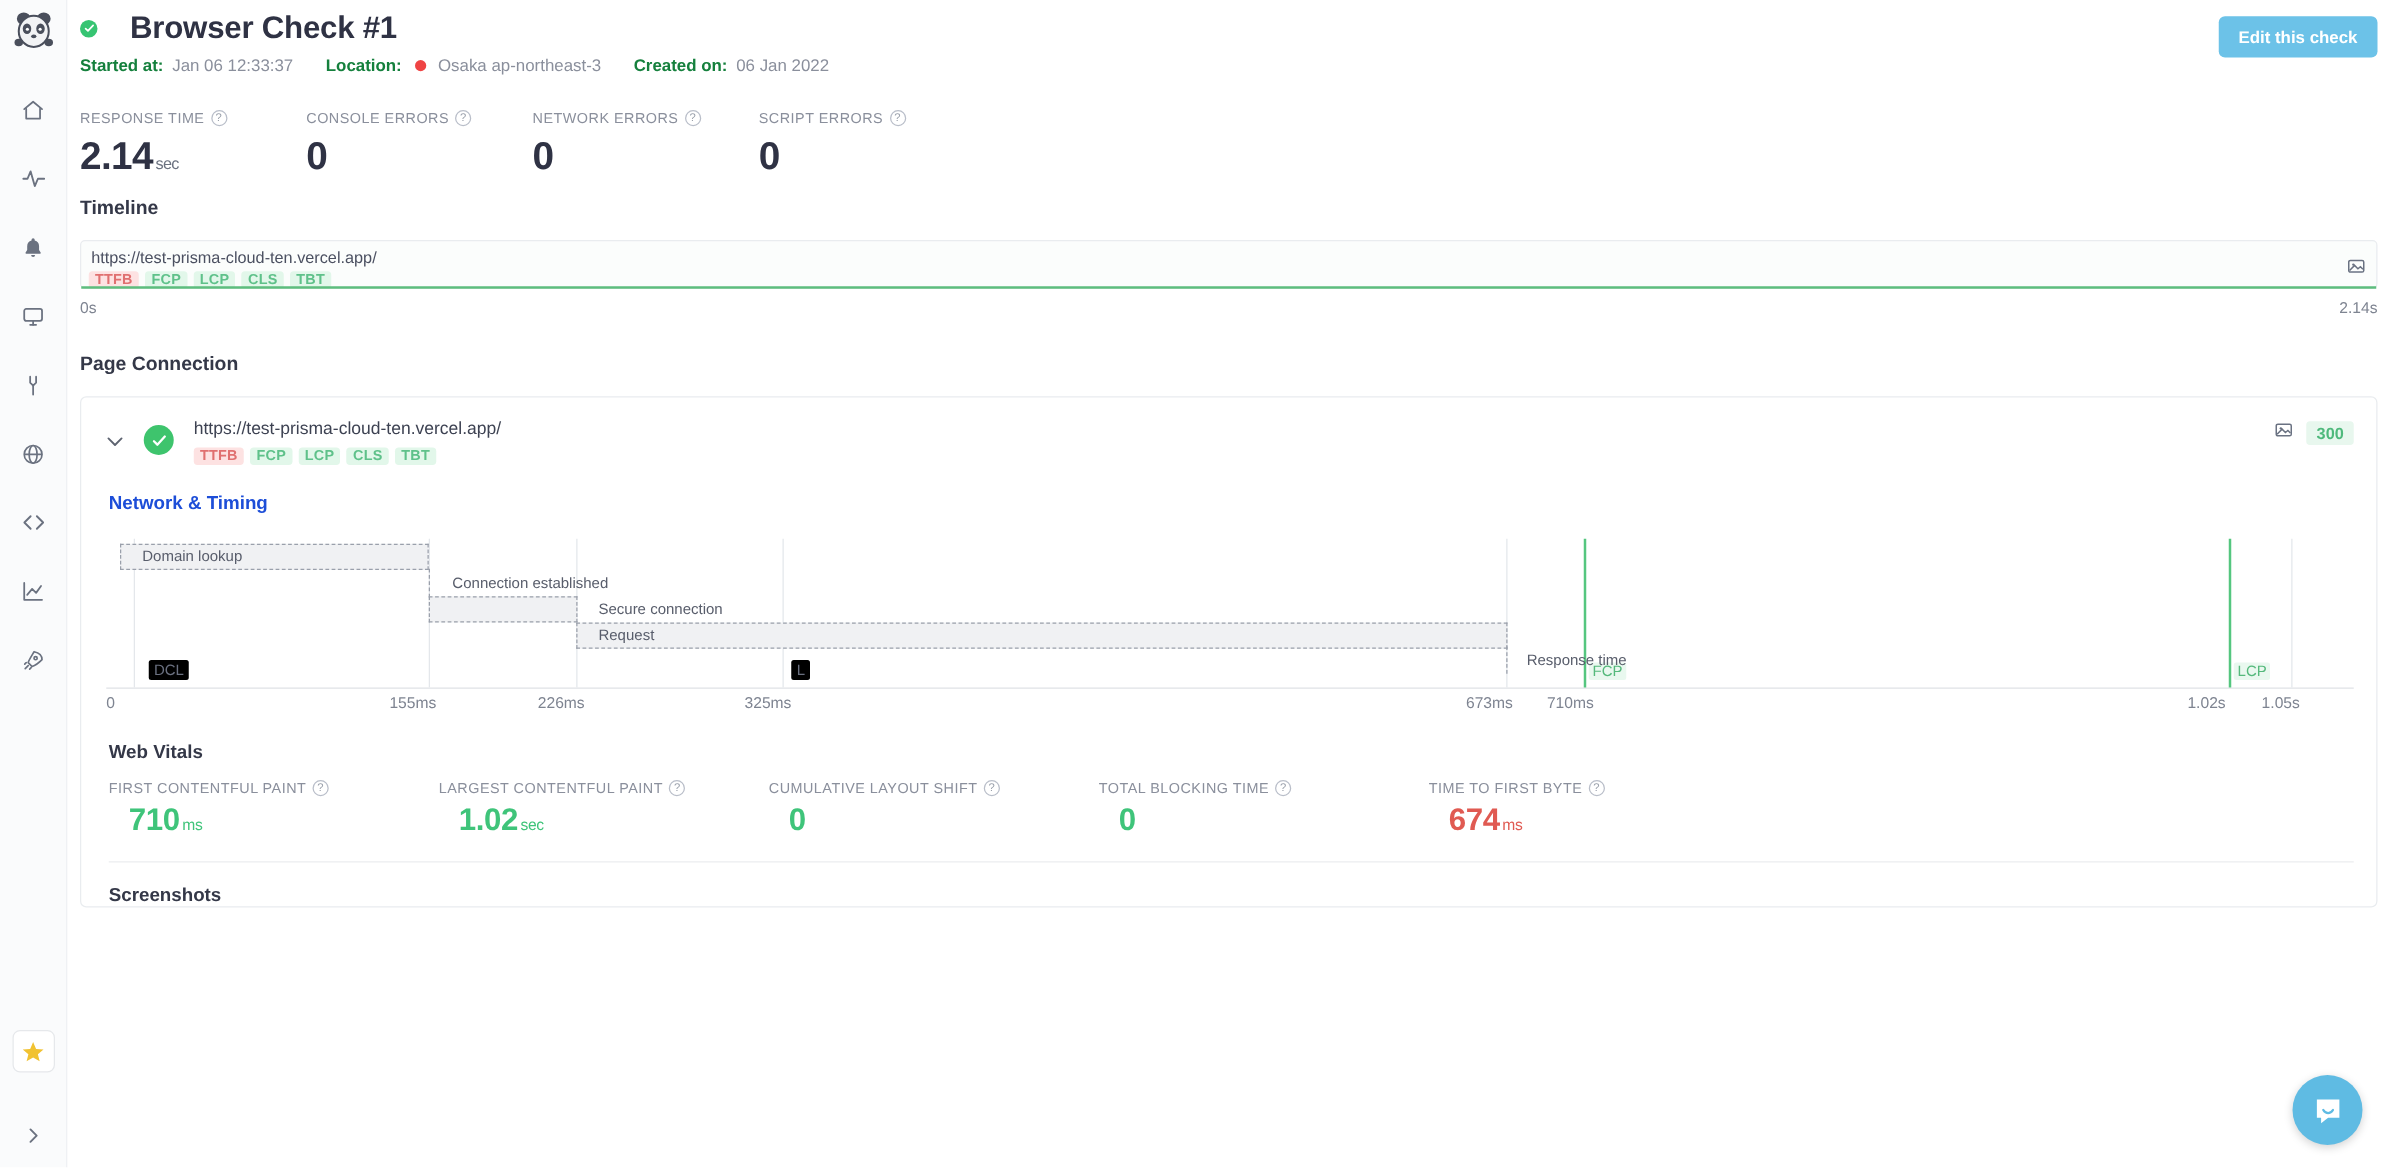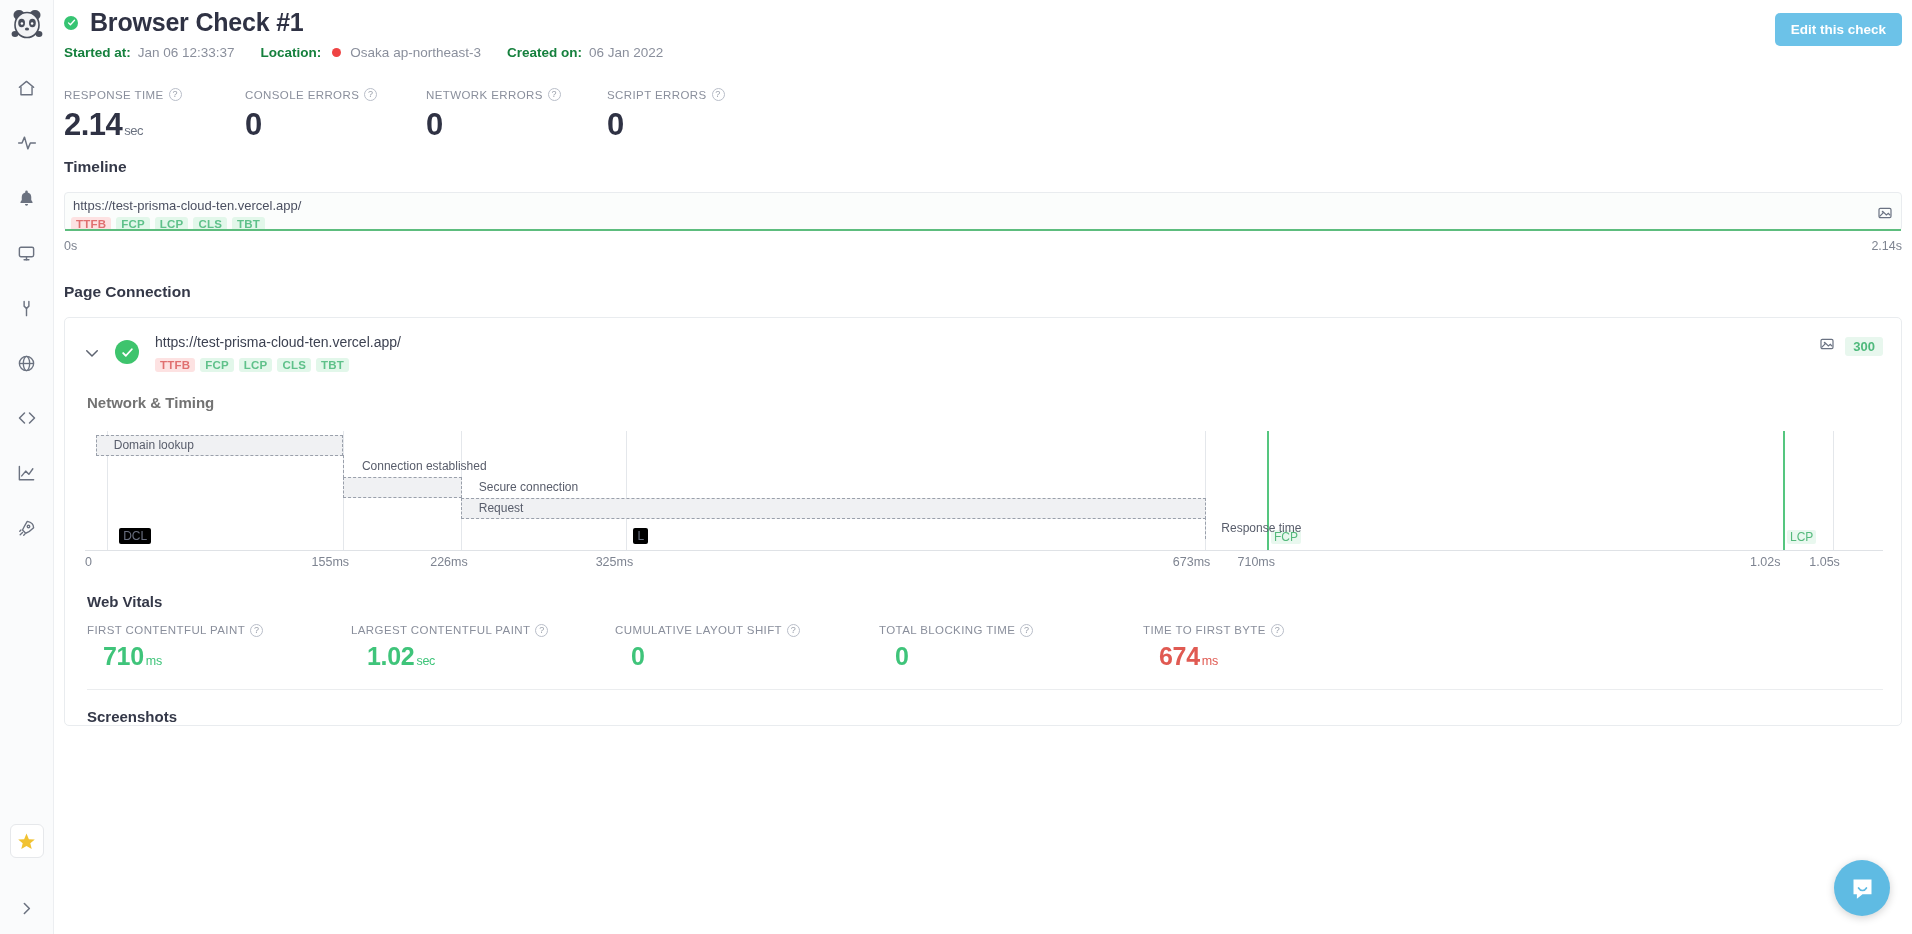--- a/index.html
+++ b/index.html
@@ -44,21 +44,21 @@
 
   
   .main {
     flex: 1 1 auto; height: 934px; overflow: hidden;
     padding: 0 0 0 0; position: relative;
     background: #fff;
   }
 
   
   .page-head { padding: 8px 10px 0 10px; position: relative; }
-  .title-row { display: flex; align-items: center; gap: 12px; }
+  .title-row { display: flex; align-items: center; gap: 26px; }
   .status-dot-green {
     width: 14px; height: 14px; border-radius: 50%; background: #36c472;
     display: inline-flex; align-items: center; justify-content: center;
     flex: 0 0 14px;
   }
   .status-dot-green svg { display:block; }
   h1.page-title {
     font-size: 25px; font-weight: bold; color: #2f3244; letter-spacing: -0.2px;
   }
   .meta-row {
@@ -142,21 +142,21 @@
   .pn-texts { flex: 1 1 auto; }
   .pn-url { font-size: 14px; color: #3d4252; }
   .pn-badges { display: flex; gap: 5px; margin-top: 8px; }
   .pn-right { position: absolute; right: 18px; top: 18px; display: flex; align-items: center; gap: 10px; }
   .status-badge {
     background: #e8f7ee; color: #4fb97c; font-size: 13px; font-weight: bold;
     padding: 2px 8px; border-radius: 3px;
   }
 
   
-  .nt-title { font-size: 15px; font-weight: bold; color: #737373; padding: 8px 0 0 22px; }
+  .nt-title { font-size: 15px; font-weight: bold; color: #1d4ed8; padding: 8px 0 0 22px; }
   .nt-chart { position: relative; margin: 20px 18px 0 20px; height: 140px; }
   .nt-plot { position: relative; height: 120px; border-bottom: 1px solid #dfe2e6; }
   .vgrid { position: absolute; top: 0; bottom: 0; width: 1px; background: #e4e7eb; }
   .vmark { position: absolute; top: 0; bottom: 0; width: 2px; background: #55c67f; }
   .vmark-label {
     position: absolute; bottom: 6px; left: 4px; font-size: 12px; color: #55b97c;
     background: #e9f8ef; padding: 0 3px; border-radius: 2px; white-space: nowrap;
   }
   .phase {
     position: absolute; height: 21px; background: #f0f1f3;
@@ -172,21 +172,21 @@
   }
   .nt-axis { position: relative; height: 18px; margin-top: 4px; }
   .tick { position: absolute; font-size: 12.5px; color: #7e8491; white-space: nowrap; }
 
   
   .wv-title { font-size: 15px; font-weight: bold; color: #343848; padding: 22px 0 0 22px; }
   .wv-row { display: flex; padding: 14px 0 0 22px; }
   .wv { width: 264px; }
   .wv-label {
     font-size: 11.5px; letter-spacing: 0.4px; color: #8a8f9c; text-transform: uppercase;
-    display: flex; gap: 5px;
+    display: flex; align-items: center; gap: 5px;
   }
   .wv-value { margin-top: 5px; font-size: 25px; font-weight: bold; letter-spacing: -0.3px; margin-left: 16px; }
   .wv-value.green { color: #3fc47a; }
   .wv-value.red { color: #e05a52; }
   .wv-unit { font-size: 12.5px; font-weight: normal; margin-left: 2px; }
   .wv-divider { margin: 18px 18px 0 22px; border-top: 1px solid #ebedef; }
   .ss-title { font-size: 15px; font-weight: bold; color: #343848; padding: 18px 0 0 22px; }
 
   
   .intercom {

